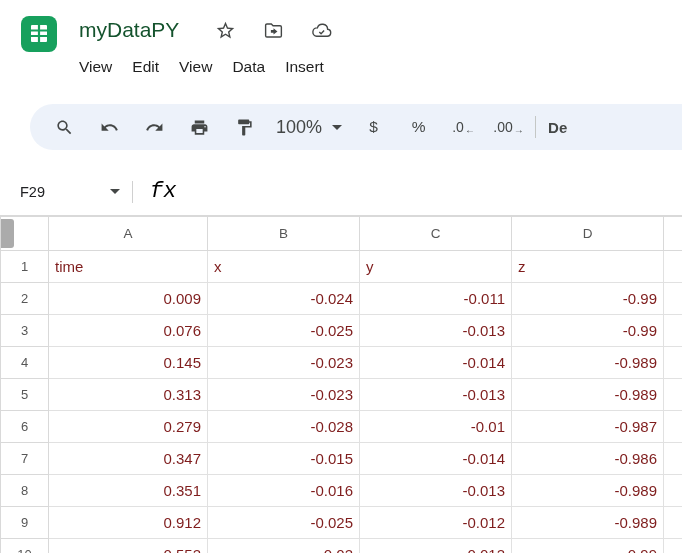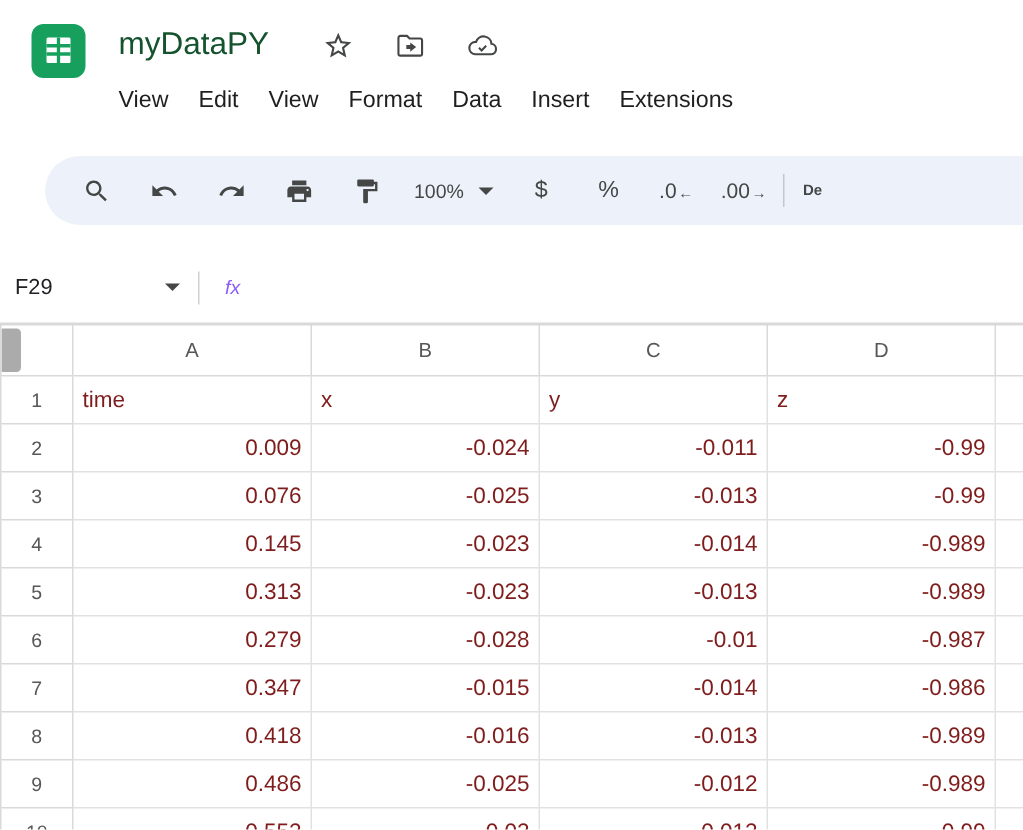--- a/index.html
+++ b/index.html
@@ -24,35 +24,35 @@
   
   .toolbar-area { height: 64px; }
   .toolbar {
     margin: 8px -28px 0 30px; height: 46px;
     background: #edf2fa; border-radius: 24px;
     display: flex; align-items: center; padding: 0 10px 0 12px;
     color: #444746;
   }
   .tool-btn { width: 45px; height: 36px; display: flex; align-items: center; justify-content: center; border-radius: 6px; cursor: pointer; flex: none; }
   .tool-btn svg { width: 19px; height: 19px; fill: #444746; }
-  .zoom-btn { width: auto; padding: 0 9px; font-size: 13px; gap: 10px; }
+  .zoom-btn { width: auto; padding: 0 9px; font-size: 18px; gap: 10px; }
   .caret { width: 0; height: 0; border-left: 5px solid transparent; border-right: 5px solid transparent; border-top: 5px solid #444746; }
   .txt-btn { font-size: 15.5px; }
   .dec { font-size: 14px; }
   .dec-arrow { font-size: 10px; margin-left: 1px; position: relative; top: 2px; display: inline-block; }
   .num123 { font-size: 14px; letter-spacing: 0.5px; }
   .tool-divider { width: 1px; height: 22px; background: #c4c7c5; margin: 0 4px; flex: none; }
-  .font-btn { font-size: 10px; padding: 0 8px; width: auto; font-weight: bold; }
+  .font-btn { font-size: 15px; padding: 0 8px; width: auto; font-weight: bold; }
 
   
   .formula-bar { height: 48px; display: flex; align-items: center; border-bottom: 1px solid #d9d9d9; }
-  .name-box { width: 132px; height: 100%; display: flex; align-items: center; justify-content: space-between; padding: 0 12px 0 10px; font-size: 14.5px; cursor: pointer; flex: none; gap: 28px; }
+  .name-box { width: 132px; height: 100%; display: flex; align-items: center; justify-content: space-between; padding: 0 12px 0 20px; font-size: 14.5px; cursor: pointer; flex: none; gap: 28px; }
   .name-caret { width: 0; height: 0; border-left: 5px solid transparent; border-right: 5px solid transparent; border-top: 5px solid #444746; }
   .fb-divider { width: 1px; height: 22px; background: #d0d0d0; flex: none; }
-  .fx { margin-left: 17px; font-family: Liberation Sans, sans-serif; font-style: italic; font-size: 13px; color: #8b5cf6; flex: none; }
+  .fx { margin-left: 17px; font-family: Liberation Mono, monospace; font-style: italic; font-size: 22px; color: #000000; flex: none; }
   .formula-input { flex: 1; height: 100%; cursor: text; }
 
   
   .grid { width: 682px; overflow: hidden; }
   table.sheet { border-collapse: collapse; table-layout: fixed; width: 683px; }
   .sheet th, .sheet td { border: 1px solid #e1e1e1; overflow: hidden; white-space: nowrap; padding: 0; }
   .sheet thead th { height: 34px; background: #ffffff; color: #575757; font-weight: 400; font-size: 13.5px; border-color: #d9d9d9; text-align: center; cursor: pointer; }
   .sheet .rowhead { height: 32px; background: #ffffff; color: #575757; font-weight: 400; font-size: 13px; text-align: center; border-color: #d9d9d9; cursor: pointer; }
   .sheet td { height: 32px; font-size: 15px; color: #7f1d1d; cursor: cell; }
   .sheet td.n { text-align: right; padding-right: 6px; }
@@ -89,24 +89,22 @@
         <svg viewBox="0 0 24 24">
           <path d="M6.5 18.5h12a4 4 0 0 0 .5-7.97A6 6 0 0 0 7.3 9.03 4.75 4.75 0 0 0 6.5 18.5z" fill="none" stroke="#444746" stroke-width="1.6"></path>
           <path d="M9.5 13.6l2 2 3.5-3.6" fill="none" stroke="#444746" stroke-width="1.6"></path>
         </svg>
       </span>
     </div>
     <nav class="menubar">
       <span class="menu-item">View</span>
       <span class="menu-item">Edit</span>
       <span class="menu-item">View</span>
-      <span class="menu-item">Format</span>
       <span class="menu-item">Data</span>
       <span class="menu-item">Insert</span>
-      <span class="menu-item">Extensions</span>
     </nav>
   </div>
 </header>
 
 <div class="toolbar-area">
   <div class="toolbar">
     <span class="tool-btn">
       <svg viewBox="0 0 24 24">
           <path d="M15.5 14h-.79l-.28-.27C15.41 12.59 16 11.11 16 9.5 16 5.91 13.09 3 9.5 3S3 5.91 3 9.5 5.91 16 9.5 16c1.61 0 3.09-.59 4.23-1.57l.27.28v.79l5 4.99L20.49 19l-4.99-5zm-6 0C7.01 14 5 11.99 5 9.5S7.01 5 9.5 5 14 7.01 14 9.5 11.99 14 9.5 14z"></path>
         </svg>
@@ -240,29 +238,29 @@
       <tr>
         <th class="rowhead">7</th>
         <td class="n">0.347</td>
         <td class="n">-0.015</td>
         <td class="n">-0.014</td>
         <td class="n">-0.986</td>
         <td></td>
       </tr>
       <tr>
         <th class="rowhead">8</th>
-        <td class="n">0.418</td>
+        <td class="n">0.351</td>
         <td class="n">-0.016</td>
         <td class="n">-0.013</td>
         <td class="n">-0.989</td>
         <td></td>
       </tr>
       <tr>
         <th class="rowhead">9</th>
-        <td class="n">0.486</td>
+        <td class="n">0.912</td>
         <td class="n">-0.025</td>
         <td class="n">-0.012</td>
         <td class="n">-0.989</td>
         <td></td>
       </tr>
       <tr>
         <th class="rowhead">10</th>
         <td class="n">0.552</td>
         <td class="n">-0.02</td>
         <td class="n">-0.012</td>

